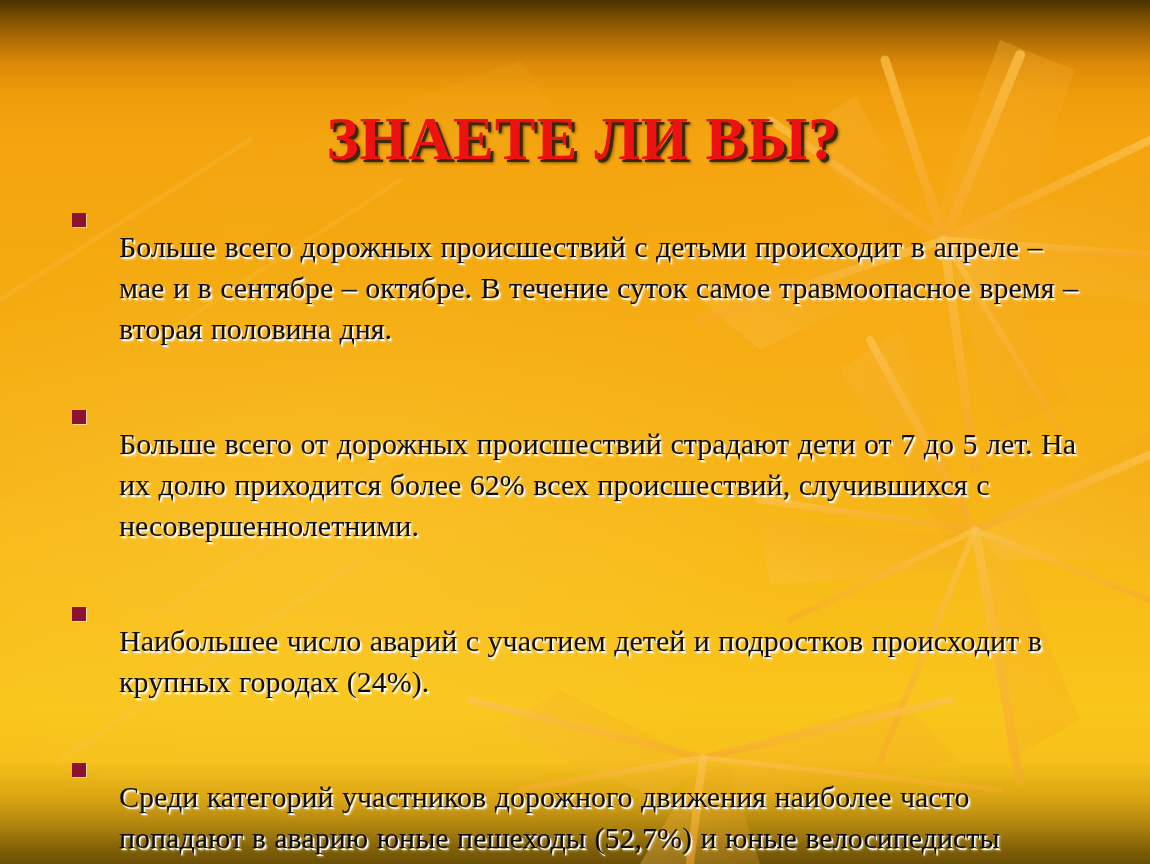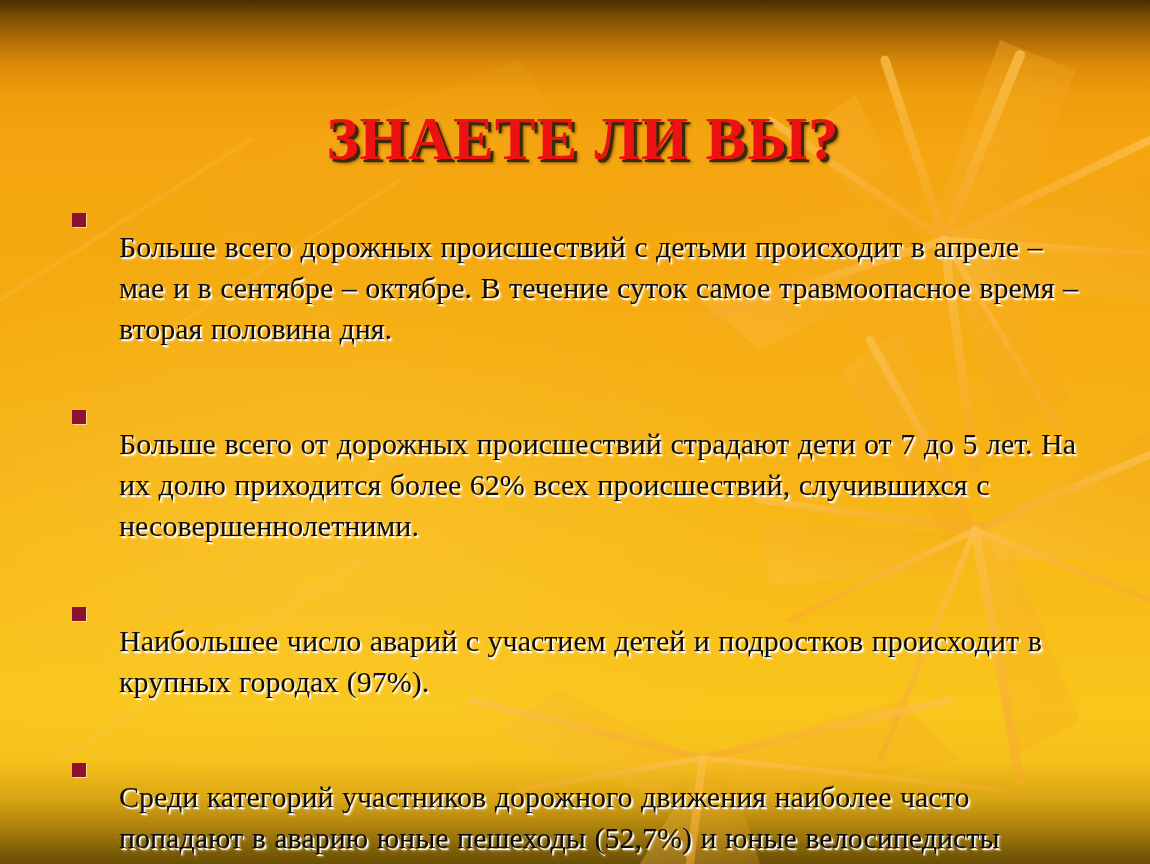--- a/index.html
+++ b/index.html
@@ -210,21 +210,21 @@
       <p class="bullet-text">Больше всего дорожных происшествий с детьми происходит в апреле – мае и в сентябре – октябре. В течение суток самое травмоопасное время – вторая половина дня.</p>
     </div>
 
     <div class="bullet-row">
       <span class="bullet-marker"></span>
       <p class="bullet-text">Больше всего от дорожных происшествий страдают дети от 7 до 5 лет. На их долю приходится более 62% всех происшествий, случившихся с несовершеннолетними.</p>
     </div>
 
     <div class="bullet-row">
       <span class="bullet-marker"></span>
-      <p class="bullet-text">Наибольшее число аварий с участием детей и подростков происходит в крупных городах (97%).</p>
+      <p class="bullet-text">Наибольшее число аварий с участием детей и подростков происходит в крупных городах (24%).</p>
     </div>
 
     <div class="bullet-row">
       <span class="bullet-marker"></span>
       <p class="bullet-text">Среди категорий участников дорожного движения наиболее часто попадают в аварию юные пешеходы (52,7%) и юные велосипедисты (7,1%), а также дети-пассажиры (35,5%)</p>
     </div>
 
   </div>
 
 </div>

